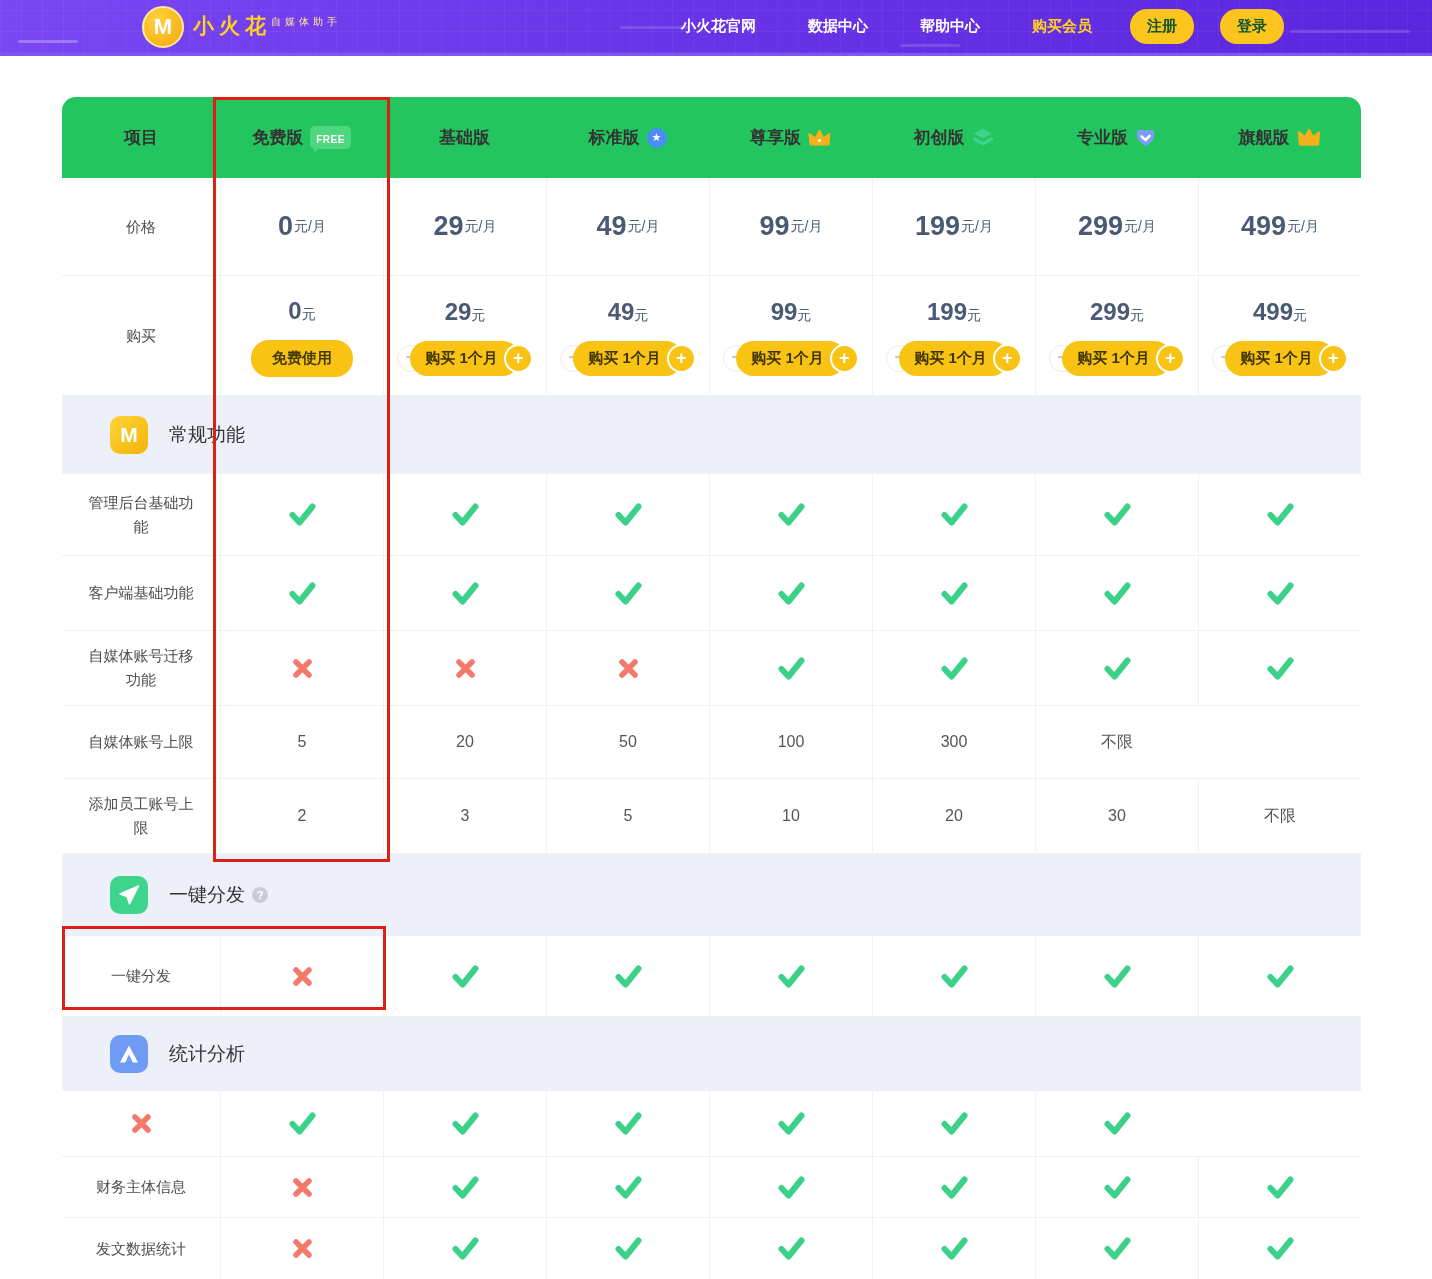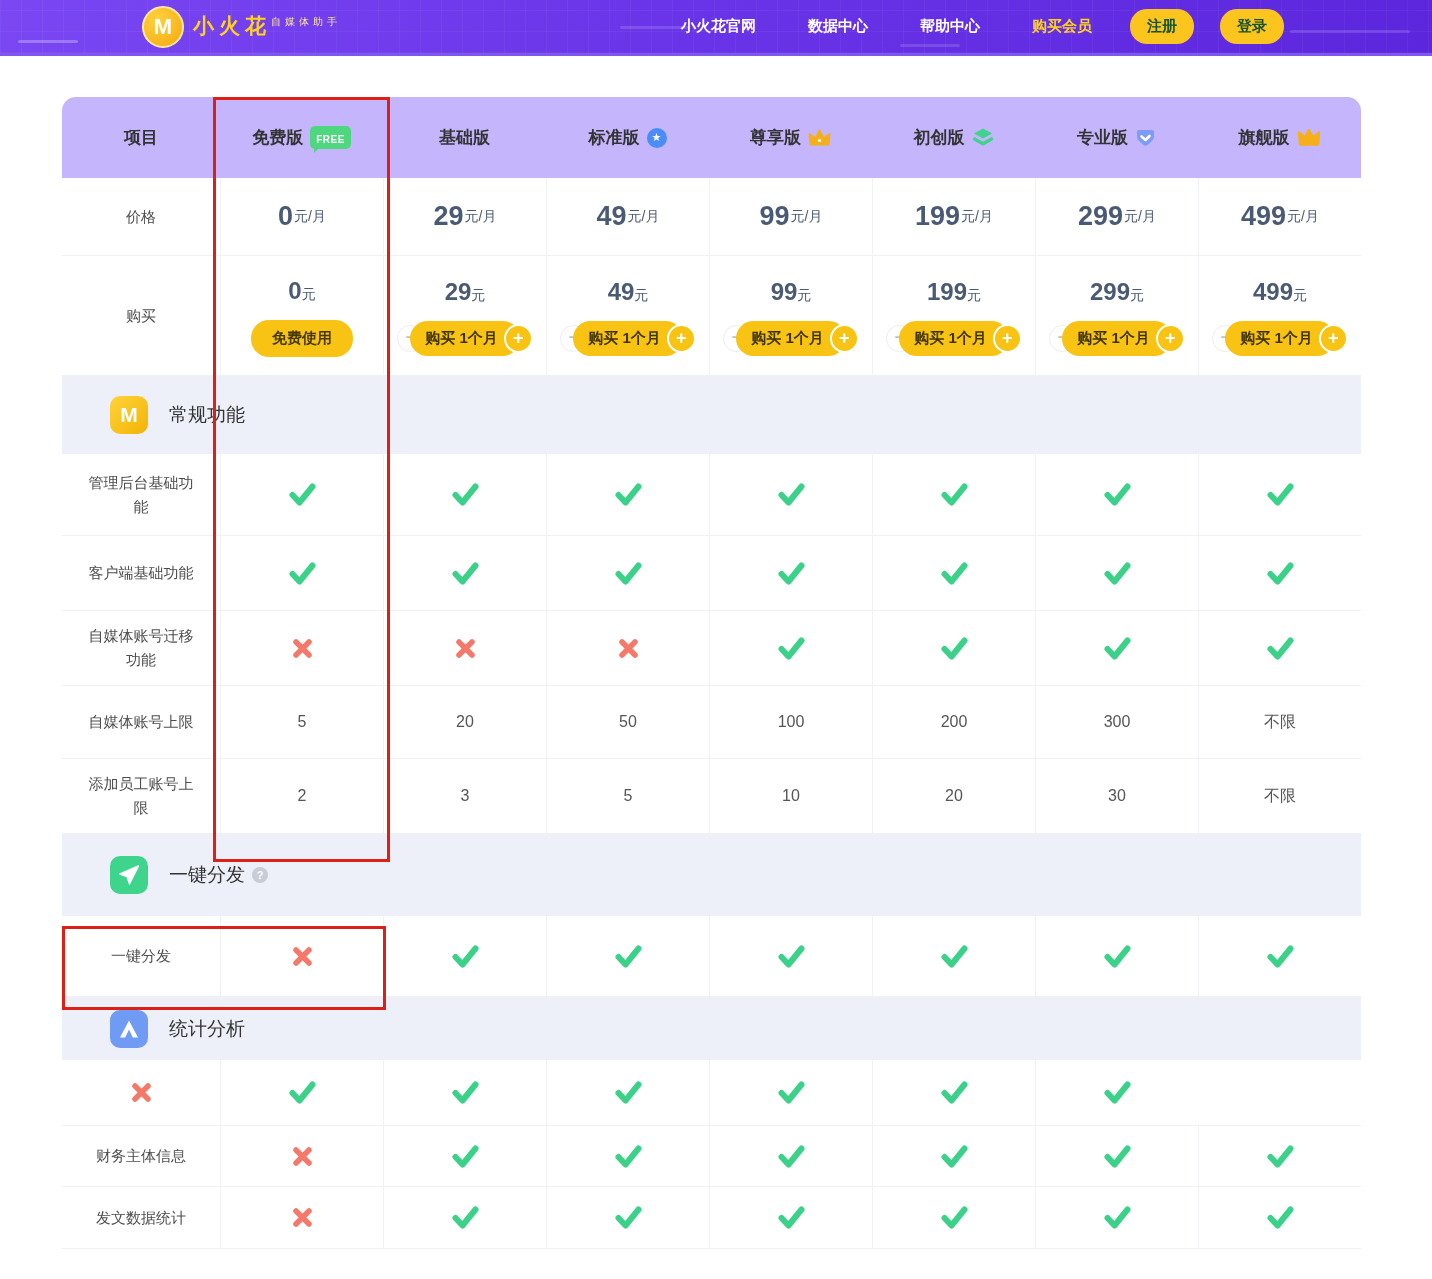--- a/index.html
+++ b/index.html
@@ -36,21 +36,21 @@
   .nav-item { color:#fff; font-size:15px; font-weight:600; cursor:pointer; white-space:nowrap; }
   .nav-item.active { color:#ffd21e; }
   .pill-btn {
     background:#fcc51d; color:#14532d; font-size:15px; font-weight:700;
     border:none; border-radius:17px; padding:8px 17px; cursor:pointer; white-space:nowrap;
   }
   .auth { display:flex; gap:26px; margin-left:-14px; position:relative; }
   
   .pricing { width:1299px; margin:41px 0 0 62px; }
   .row { display:grid; grid-template-columns:158px repeat(7,1fr); }
-  .row.header-row { background:#c4b5fd; border-radius:14px 14px 0 0; height:81px; }
+  .row.header-row { background:#22c55e; border-radius:14px 14px 0 0; height:81px; }
   .row.section-row { background:#edf0f8; }
   .row.white-row { background:#fff; border-bottom:1px solid #f0f1f4; }
   .white-row .cell + .cell { border-left:1px solid #f1f2f5; }
   .cell { display:flex; align-items:center; justify-content:center; }
   .header-cell { gap:7px; }
   .plan-name { font-size:17px; font-weight:700; color:#333; }
   .proj-header { font-size:17px; font-weight:700; color:#333; }
   .row-label { font-size:15px; color:#4d4d4d; text-align:center; line-height:1.6; padding:0 24px; }
   
   .price-val { font-size:27px; color:#4a5a74; font-weight:600; }
@@ -186,21 +186,21 @@
       </div>
       <div class="cell header-cell">
         <span class="plan-name">旗舰版</span>
         <span style="display: inline-flex;">
           <svg width="24" height="19" viewBox="0 0 24 19">
             <path d="M3 16.5 L2 4.5 L8 9.5 L12 2 L16 9.5 L22 4.5 L21 16.5 Z" fill="#f5af19" stroke="#f5af19" stroke-width="2.4" stroke-linejoin="round"></path>
           </svg>
         </span>
       </div>
     </div>
-    <div class="row white-row" style="height: 78px;">
+    <div class="row white-row" style="height: 98px;">
       <div class="cell">
         <span class="row-label">价格</span>
       </div>
       <div class="cell">
         <span class="price-val">0</span>
         <span class="price-unit">元/月</span>
       </div>
       <div class="cell">
         <span class="price-val">29</span>
         <span class="price-unit">元/月</span>
@@ -463,23 +463,20 @@
       <div class="cell">
         <span class="cell-text">20</span>
       </div>
       <div class="cell">
         <span class="cell-text">50</span>
       </div>
       <div class="cell">
         <span class="cell-text">100</span>
       </div>
       <div class="cell">
-        <span class="cell-text">200</span>
-      </div>
-      <div class="cell">
         <span class="cell-text">300</span>
       </div>
       <div class="cell">
         <span class="cell-text">不限</span>
       </div>
     </div>
     <div class="row white-row" style="height: 75px;">
       <div class="cell">
         <span class="row-label">添加员工账号上限</span>
       </div>
@@ -565,21 +562,21 @@
         </span>
       </div>
       <div class="cell">
         <span style="display: inline-flex;">
           <svg width="27" height="23" viewBox="0 0 27 23">
             <path d="M3.5 12 L10.5 19.5 L23.5 3.5" stroke="#3bd189" stroke-width="6" fill="none" stroke-linecap="round" stroke-linejoin="round"></path>
           </svg>
         </span>
       </div>
     </div>
-    <div class="row section-row" style="height: 63px;">
+    <div class="row section-row" style="height: 74px;">
       <div class="section-cell">
         <div class="sec-icon blue">
           <svg width="24" height="22" viewBox="0 0 24 22">
             <path d="M12 2.5 L21 19.5 H15.8 L12 11.5 L8.2 19.5 H3 Z" fill="#fff"></path>
           </svg>
         </div>
         <div class="sec-title">
           <span>统计分析</span>
         </div>
       </div>

